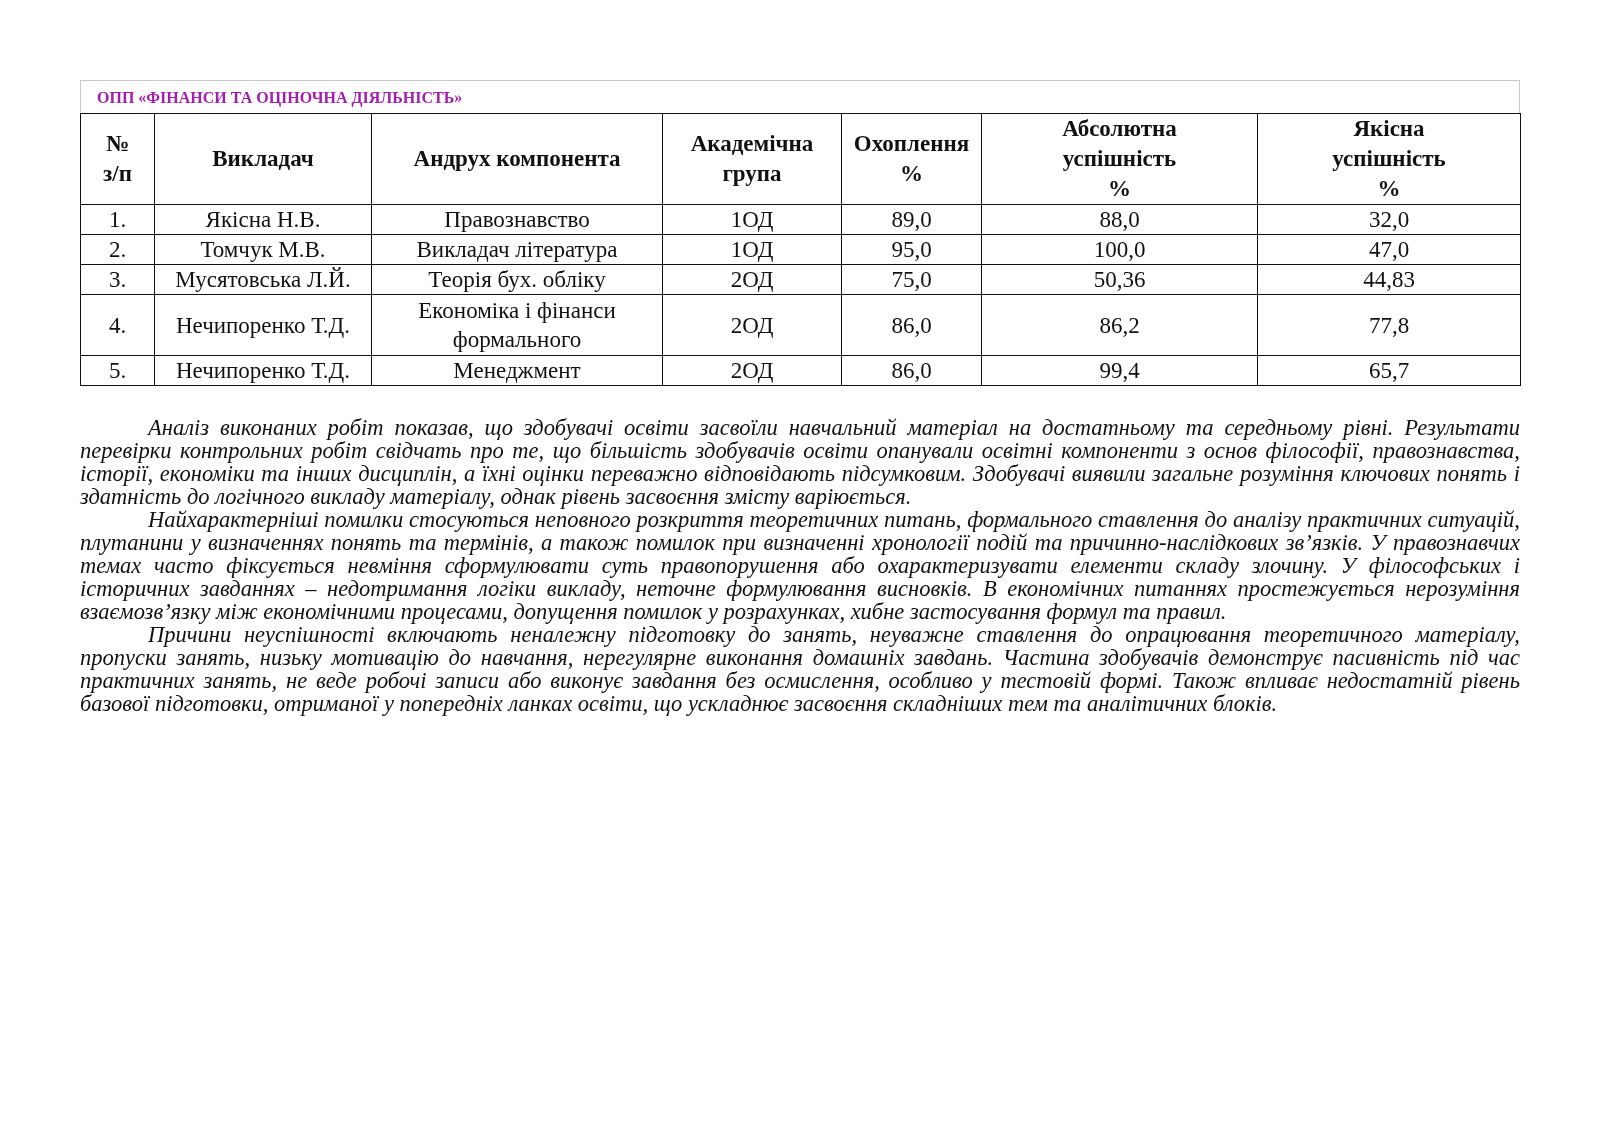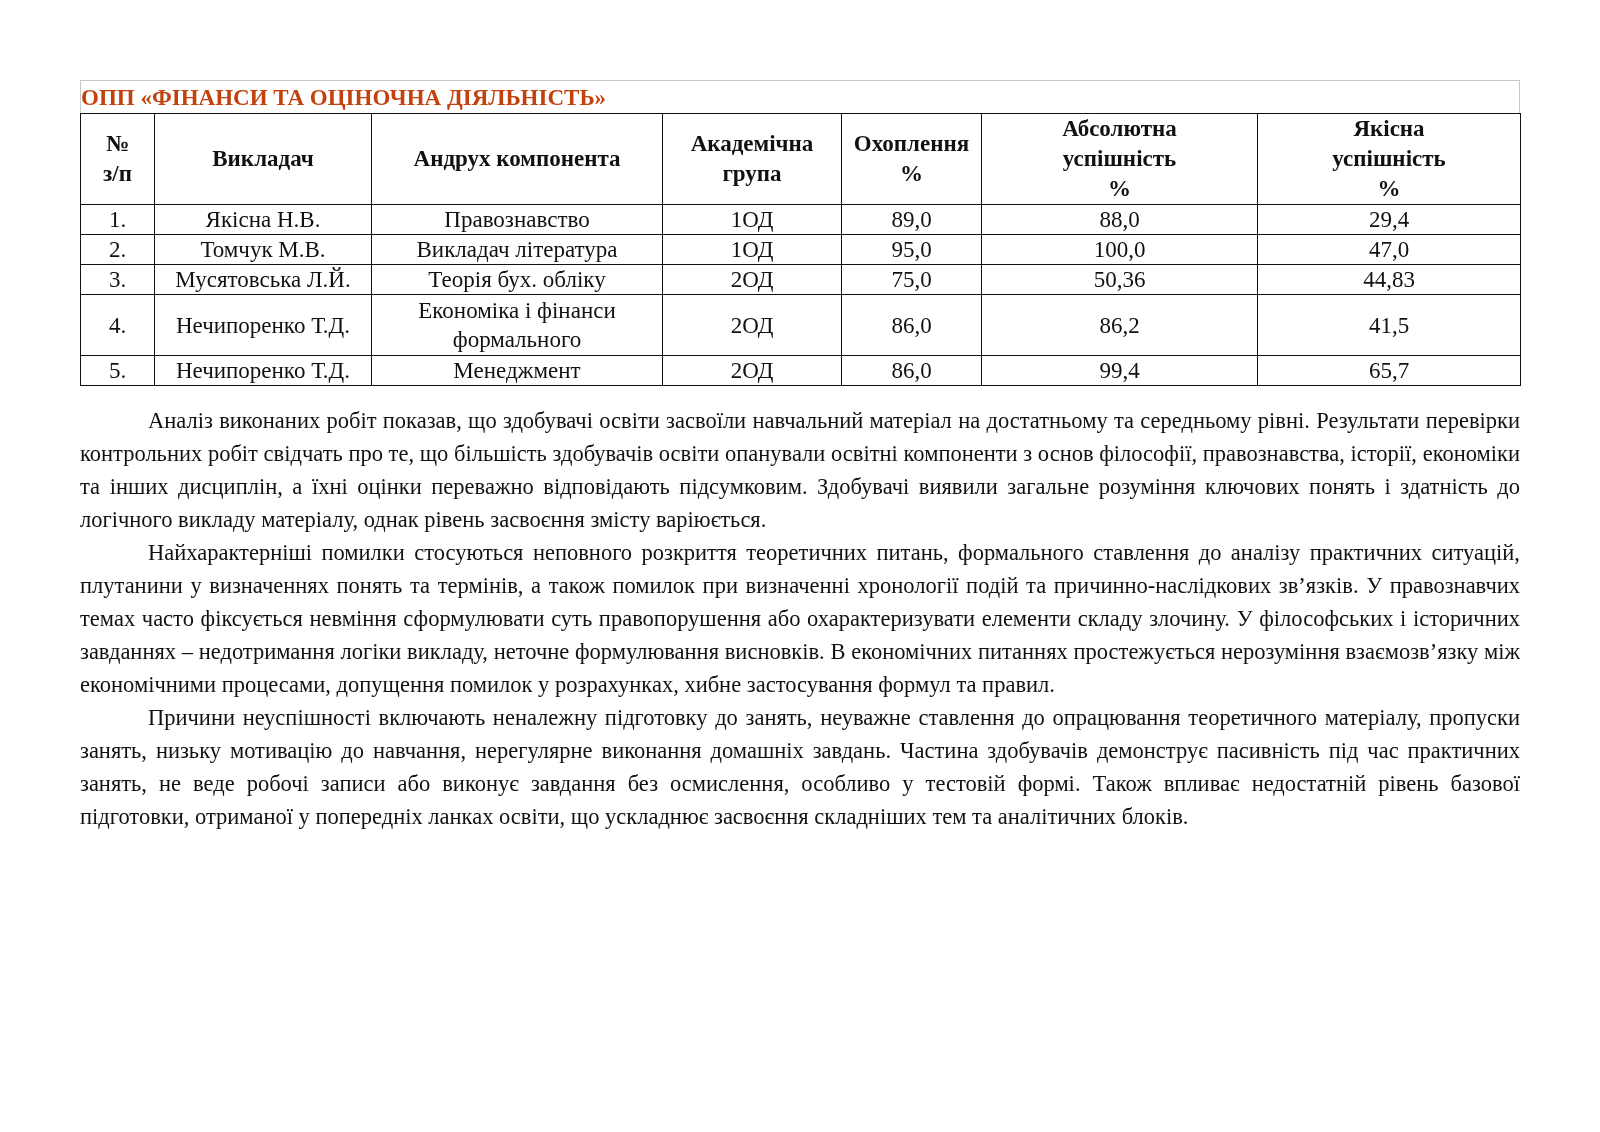--- a/index.html
+++ b/index.html
@@ -3,37 +3,38 @@
   <meta charset="utf-8">
   <style>
     html, body { margin: 0; padding: 0; background: #ffffff; }
     body {
       width: 1600px; height: 1132px; position: relative; overflow: hidden;
       font-family: "Liberation Serif", "DejaVu Serif", serif; color: #111;
     }
     .page { position: absolute; left: 80px; top: 80px; width: 1440px; }
     .title-row {
       border: 1.5px solid #c8c8c8; border-bottom: none;
-      height: 32px; line-height: 34px; padding-left: 0;
-      font-weight: bold; font-size: 23px; color: #c2410c;
+      height: 32px; line-height: 34px; padding-left: 16px;
+      font-weight: bold; font-size: 16px; color: #a21caf;
     }
     table.grid {
       width: 1440px; border-collapse: collapse; table-layout: fixed;
       font-size: 23px;
     }
     table.grid th, table.grid td {
       border: 1.5px solid #111; text-align: center; vertical-align: middle;
       padding: 0 2px; line-height: 29px;
     }
     table.grid th { font-weight: bold; height: 88px; line-height: 30px; }
     table.grid td { height: 29px; }
     table.grid tr.tall td { height: 60px; }
     .text-block {
-      margin-top: 18px; font-size: 22.5px; line-height: 33px;
+      margin-top: 30px; font-size: 22.5px; line-height: 23px;
       text-align: justify;
+      font-style: italic;
     }
     .text-block p { margin: 0; text-indent: 68px; }
   </style>
 </head>
 <body>
 
 <div class="page">
   <div class="title-row">ОПП «ФІНАНСИ ТА ОЦІНОЧНА ДІЯЛЬНІСТЬ»</div>
   <table class="grid">
     <colgroup>
@@ -57,21 +58,21 @@
       </tr>
     </thead>
     <tbody>
       <tr>
         <td>1.</td>
         <td>Якісна Н.В.</td>
         <td>Правознавство</td>
         <td>1ОД</td>
         <td>89,0</td>
         <td>88,0</td>
-        <td>29,4</td>
+        <td>32,0</td>
       </tr>
       <tr>
         <td>2.</td>
         <td>Томчук М.В.</td>
         <td>Викладач література</td>
         <td>1ОД</td>
         <td>95,0</td>
         <td>100,0</td>
         <td>47,0</td>
       </tr>
@@ -84,21 +85,21 @@
         <td>50,36</td>
         <td>44,83</td>
       </tr>
       <tr class="tall">
         <td>4.</td>
         <td>Нечипоренко Т.Д.</td>
         <td><span>Економіка і фінанси</span><br><span>формального</span></td>
         <td>2ОД</td>
         <td>86,0</td>
         <td>86,2</td>
-        <td>41,5</td>
+        <td>77,8</td>
       </tr>
       <tr>
         <td>5.</td>
         <td>Нечипоренко Т.Д.</td>
         <td>Менеджмент</td>
         <td>2ОД</td>
         <td>86,0</td>
         <td>99,4</td>
         <td>65,7</td>
       </tr>

